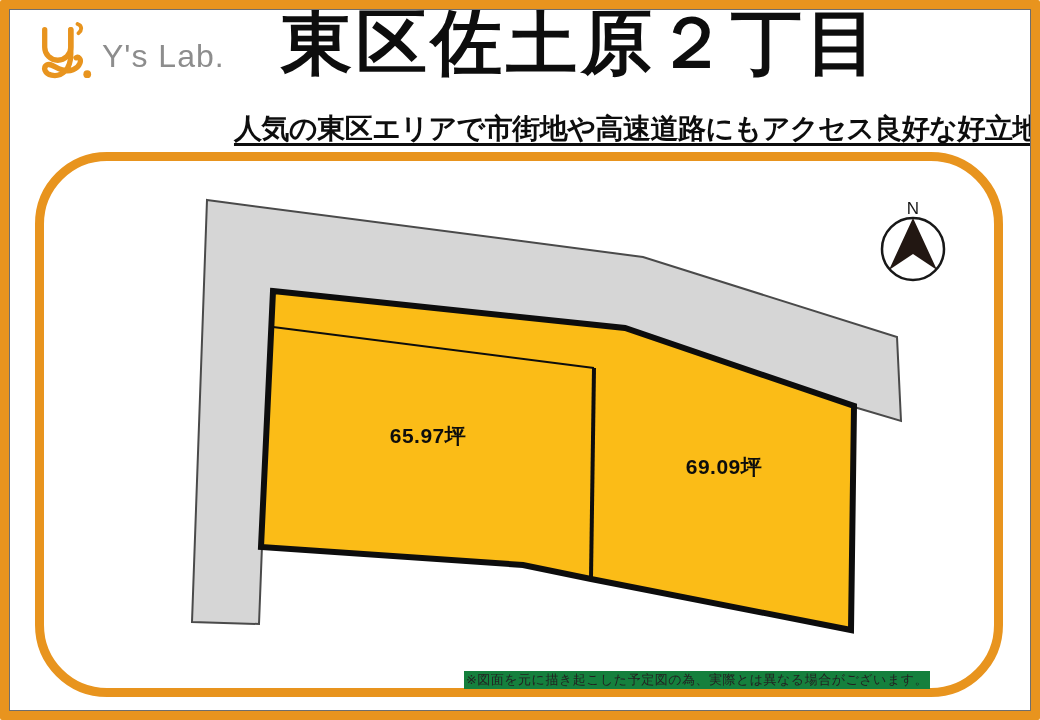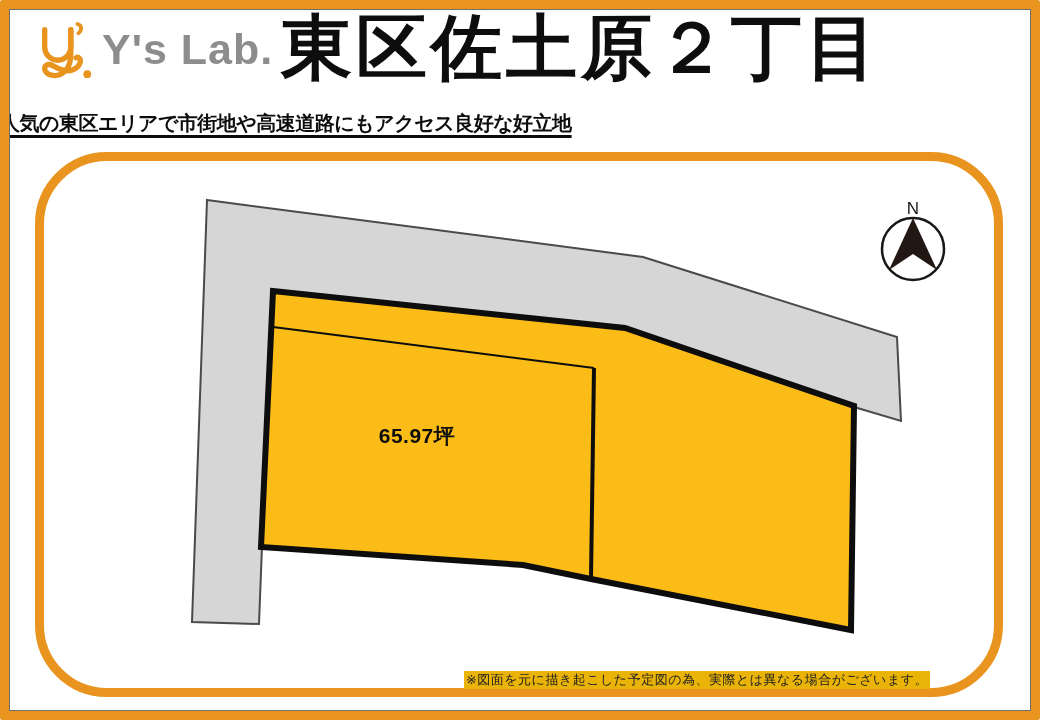--- a/index.html
+++ b/index.html
@@ -18,32 +18,32 @@
     position:absolute;inset:9px;border:1.5px solid #6e6e6e;
     pointer-events:none;z-index:39;
   }
 
   
   .logo{position:absolute;left:36px;top:22px;width:58px;height:60px;z-index:5;}
   .logo .stroke{fill:none;stroke:var(--orange);stroke-width:5.5;stroke-linecap:round;}
   .logo .accent{fill:none;stroke:var(--orange);stroke-width:4;stroke-linecap:round;}
   .logo .dot{fill:var(--orange);}
   .brand-name{
-    position:absolute;left:102px;top:25px;z-index:5;
-    font-size:43px;font-weight:700;color:var(--brand-gray);letter-spacing:1px;
+    position:absolute;left:102px;top:38px;z-index:5;
+    font-size:32px;font-weight:400;color:var(--brand-gray);letter-spacing:1px;
   }
   .page-title{
     position:absolute;left:281px;top:2px;margin:0;z-index:5;
-    font-family:Liberation Sans, sans-serif;
+    font-family:Liberation Mono, monospace;
     font-size:71px;font-weight:700;letter-spacing:4px;line-height:92px;
     color:var(--ink);white-space:nowrap;
   }
   .page-subtitle{
     position:absolute;left:0;right:0;top:110px;z-index:5;
-    text-align:left;font-size:20px;font-weight:700;color:var(--ink);
+    text-align:right;font-size:28px;font-weight:700;color:var(--ink);
     text-decoration:underline;text-decoration-thickness:3px;text-underline-offset:5px;
     letter-spacing:-0.5px;white-space:nowrap;
   }
 
   
   .diagram-frame{
     position:absolute;left:35px;top:152px;width:968px;height:545px;
     border:9px solid var(--orange);border-radius:72px;z-index:1;background:#fff;
   }
 
@@ -56,27 +56,27 @@
   .compass-circle{fill:#fff;stroke:#181818;stroke-width:2.5;}
   .compass-arrow{fill:var(--compass-dark);}
   .north-label{font-family:"Liberation Sans","DejaVu Sans",sans-serif;font-size:17px;fill:#181818;}
 
   
   .plot-label{
     position:absolute;width:200px;z-index:3;text-align:center;
     font-size:21px;font-weight:700;line-height:23px;color:var(--ink);
     letter-spacing:0.5px;white-space:nowrap;
   }
-  .plot-label.left{left:317px;top:424px;}
+  .plot-label.left{left:328px;top:424px;}
   .plot-label.right{left:624px;top:455px;}
 
   
   .disclaimer{
     position:absolute;right:110px;bottom:31px;z-index:6;
-    font-size:13px;color:#222;letter-spacing:0.5px;background:#eab308;
+    font-size:13px;color:#222;letter-spacing:0.5px;background:#15803d;
     padding:0 2px;white-space:nowrap;
   }
 </style>
 </head>
 <body>
 
 <div class="page-border" data-name="page-outer-border"></div>
 <div class="page-inner-line" data-name="page-inner-border-line"></div>
 
 <svg class="logo" viewBox="0 0 60 62" data-name="ys-lab-logo-icon" aria-hidden="true">
@@ -100,15 +100,16 @@
     <circle class="compass-circle" data-name="compass-circle" cx="913" cy="249" r="31"></circle>
     <polygon class="compass-arrow" data-name="compass-arrow" points="913,218 889,270 913,254 937,270"></polygon>
     <text class="north-label" data-name="compass-north-label" x="913" y="214" text-anchor="middle">N</text>
   </g>
 </svg>
 
 <div class="plot-label left" data-name="plot-1-label">
   <div data-name="plot-1-tsubo">65.97坪</div>
 </div>
 <div class="plot-label right" data-name="plot-2-label">
+  <div data-name="plot-2-tsubo">69.09坪</div>
 </div>
 
 <div class="disclaimer" data-name="disclaimer-note">※図面を元に描き起こした予定図の為、実際とは異なる場合がございます。</div>
 
 </body></html>

